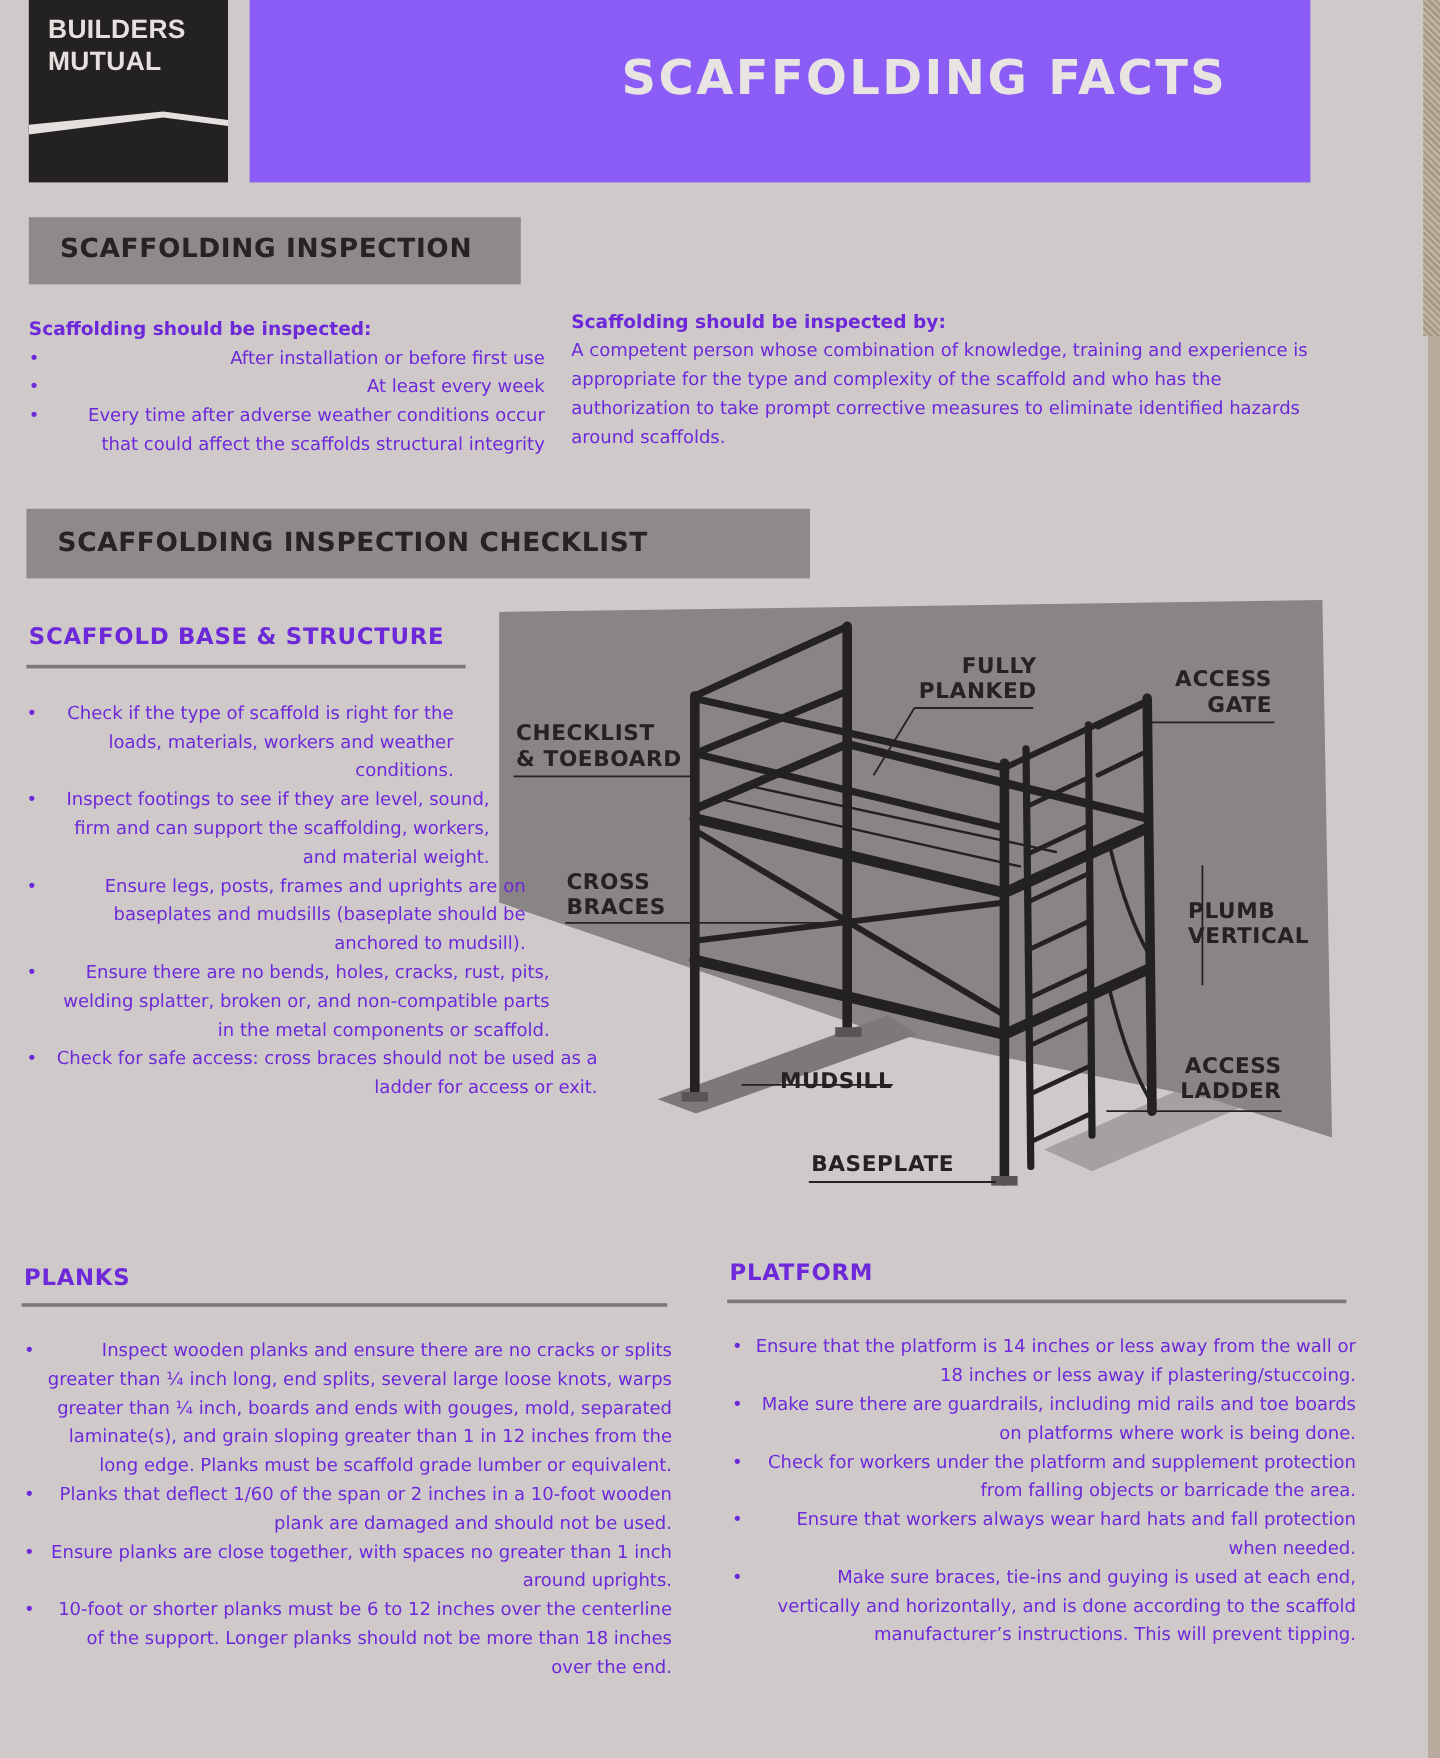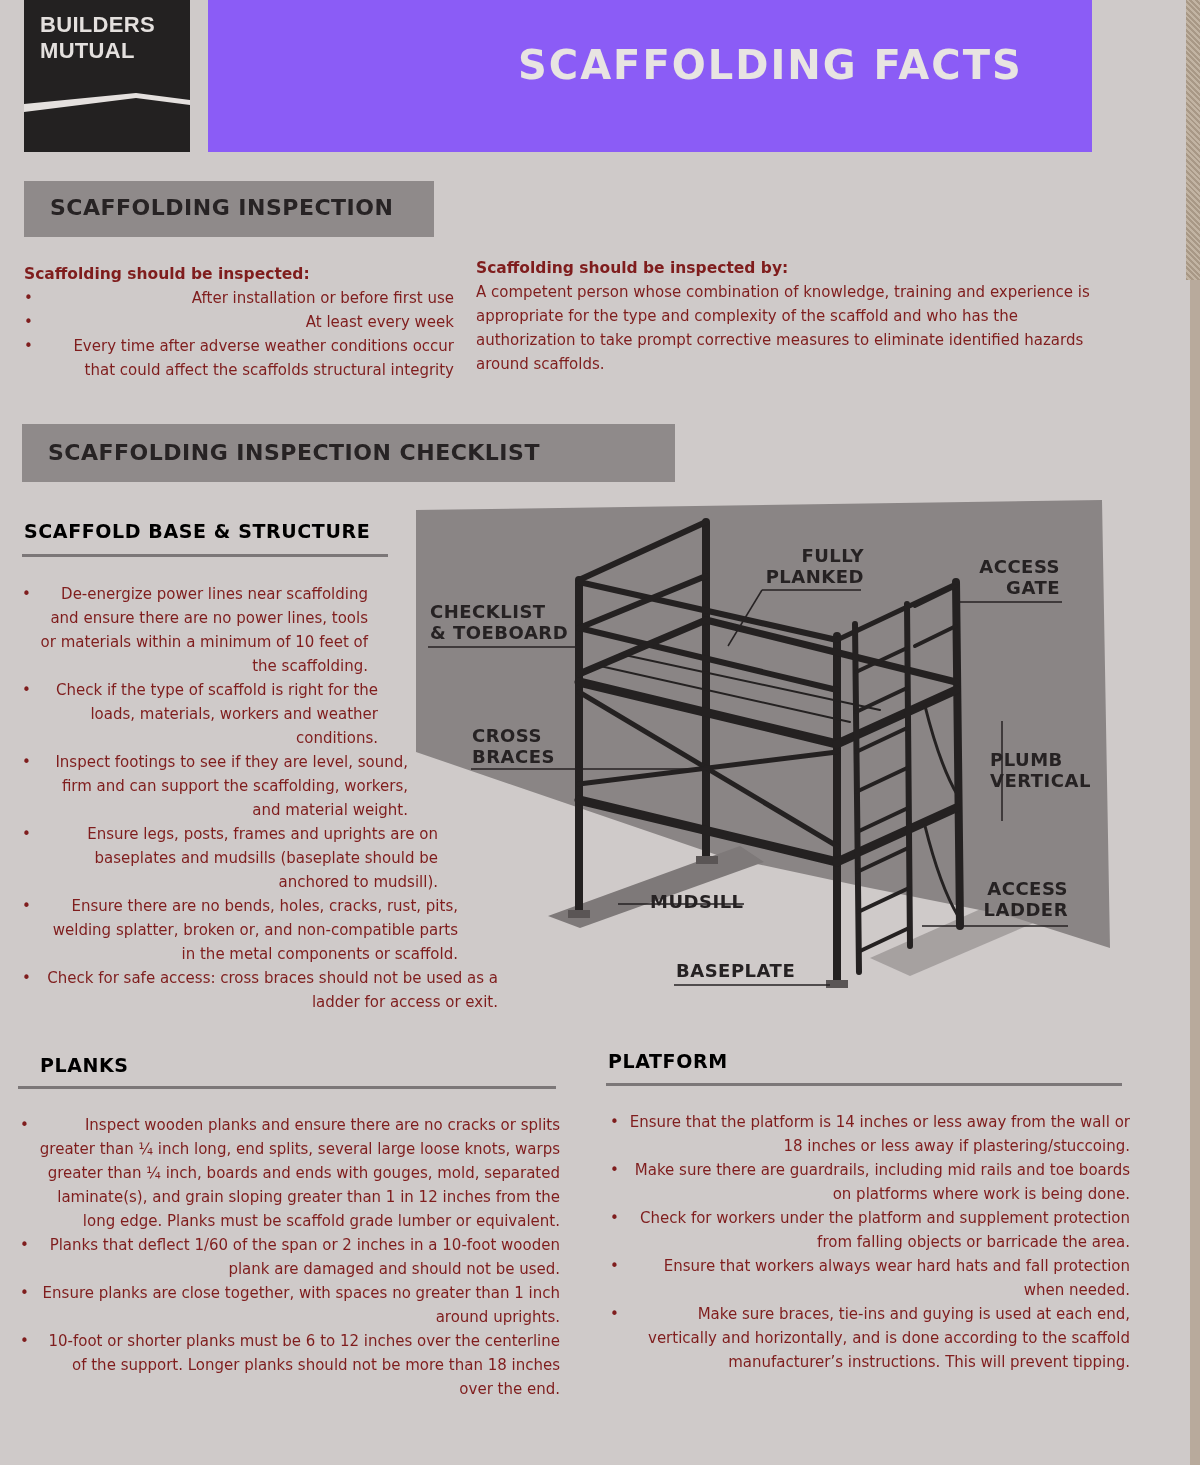--- a/index.html
+++ b/index.html
@@ -38,28 +38,28 @@
     font-size: 40px; letter-spacing: 2px;
   }
   
   .banner {
     position: absolute; background: #8f8a8a; color: #272324;
     font-family: "DejaVu Sans", sans-serif; font-weight: bold;
     letter-spacing: 0.5px;
   }
   .banner span { position: absolute; left: 16px; margin-left: 10px; }
   
-  .txt { font-family: "DejaVu Sans", sans-serif; font-size: 15px; line-height: 24px; color: #7f1d1d; }
+  .txt { font-family: "DejaVu Sans", sans-serif; font-size: 15px; line-height: 24px; color: #6d28d9; }
   .lbl-bold { font-weight: bold; font-size: 15.5px; }
   ul.bul { list-style: none; margin: 0; padding: 0; }
   ul.bul li { position: relative; padding-left: 16px; text-align: right; }
   ul.bul li::before { content: "\2022"; position: absolute; left: 0; top: 0; }
   .subhead {
     position: absolute; font-family: "DejaVu Sans", sans-serif; font-weight: bold;
-    font-size: 19px; color: #000000; letter-spacing: 0.6px;
+    font-size: 19px; color: #6d28d9; letter-spacing: 0.6px;
   }
   .rule { position: absolute; height: 3px; background: #7c7778; }
   
   .diagram { position: absolute; left: 410px; top: 496px; width: 710px; height: 500px; }
   .dlabel {
     position: absolute; font-family: "DejaVu Sans", sans-serif; font-weight: bold;
     font-size: 18px; line-height: 21px; color: #262223; letter-spacing: 0.5px;
   }
   .dlabel.r { text-align: right; }
 </style>
@@ -200,29 +200,28 @@
     <div class="dlabel r" style="left:560px;top:382px;width:98px;">
       <div>ACCESS</div>
       <div>LADDER</div>
     </div>
     <div class="dlabel" style="left:266px;top:464px;">
       <div>BASEPLATE</div>
     </div>
   </div>
 
   <ul class="bul txt" style="position:absolute;left:22px;top:582px;width:470px;">
-    <li style="width:330px;">De-energize power lines near scaffolding and ensure there are no power lines, tools or materials within a minimum of 10 feet of the scaffolding.</li>
     <li style="width:340px;">Check if the type of scaffold is right for the loads, materials, workers and weather conditions.</li>
     <li style="width:370px;">Inspect footings to see if they are level, sound, firm and can support the scaffolding, workers, and material weight.</li>
     <li style="width:400px;">Ensure legs, posts, frames and uprights are on baseplates and mudsills (baseplate should be anchored to mudsill).</li>
     <li style="width:420px;">Ensure there are no bends, holes, cracks, rust, pits, welding splatter, broken or, and non-compatible parts in the metal components or scaffold.</li>
     <li style="width:460px;">Check for safe access: cross braces should not be used as a ladder for access or exit.</li>
   </ul>
 
-  <div class="subhead" style="left:20px;top:1054px;margin-left:20px;">PLANKS</div>
+  <div class="subhead" style="left:20px;top:1054px;">PLANKS</div>
   <div class="rule" style="left:18px;top:1086px;width:538px;"></div>
   <ul class="bul txt" style="position:absolute;left:20px;top:1113px;width:540px;">
     <li>Inspect wooden planks and ensure there are no cracks or splits greater than ¼ inch long, end splits, several large loose knots, warps greater than ¼ inch, boards and ends with gouges, mold, separated laminate(s), and grain sloping greater than 1 in 12 inches from the long edge. Planks must be scaffold grade lumber or equivalent.</li>
     <li>Planks that deflect 1/60 of the span or 2 inches in a 10-foot wooden plank are damaged and should not be used.</li>
     <li>Ensure planks are close together, with spaces no greater than 1 inch around uprights.</li>
     <li>10-foot or shorter planks must be 6 to 12 inches over the centerline of the support. Longer planks should not be more than 18 inches over the end.</li>
   </ul>
 
   <div class="subhead" style="left:608px;top:1050px;">PLATFORM</div>
   <div class="rule" style="left:606px;top:1083px;width:516px;"></div>

